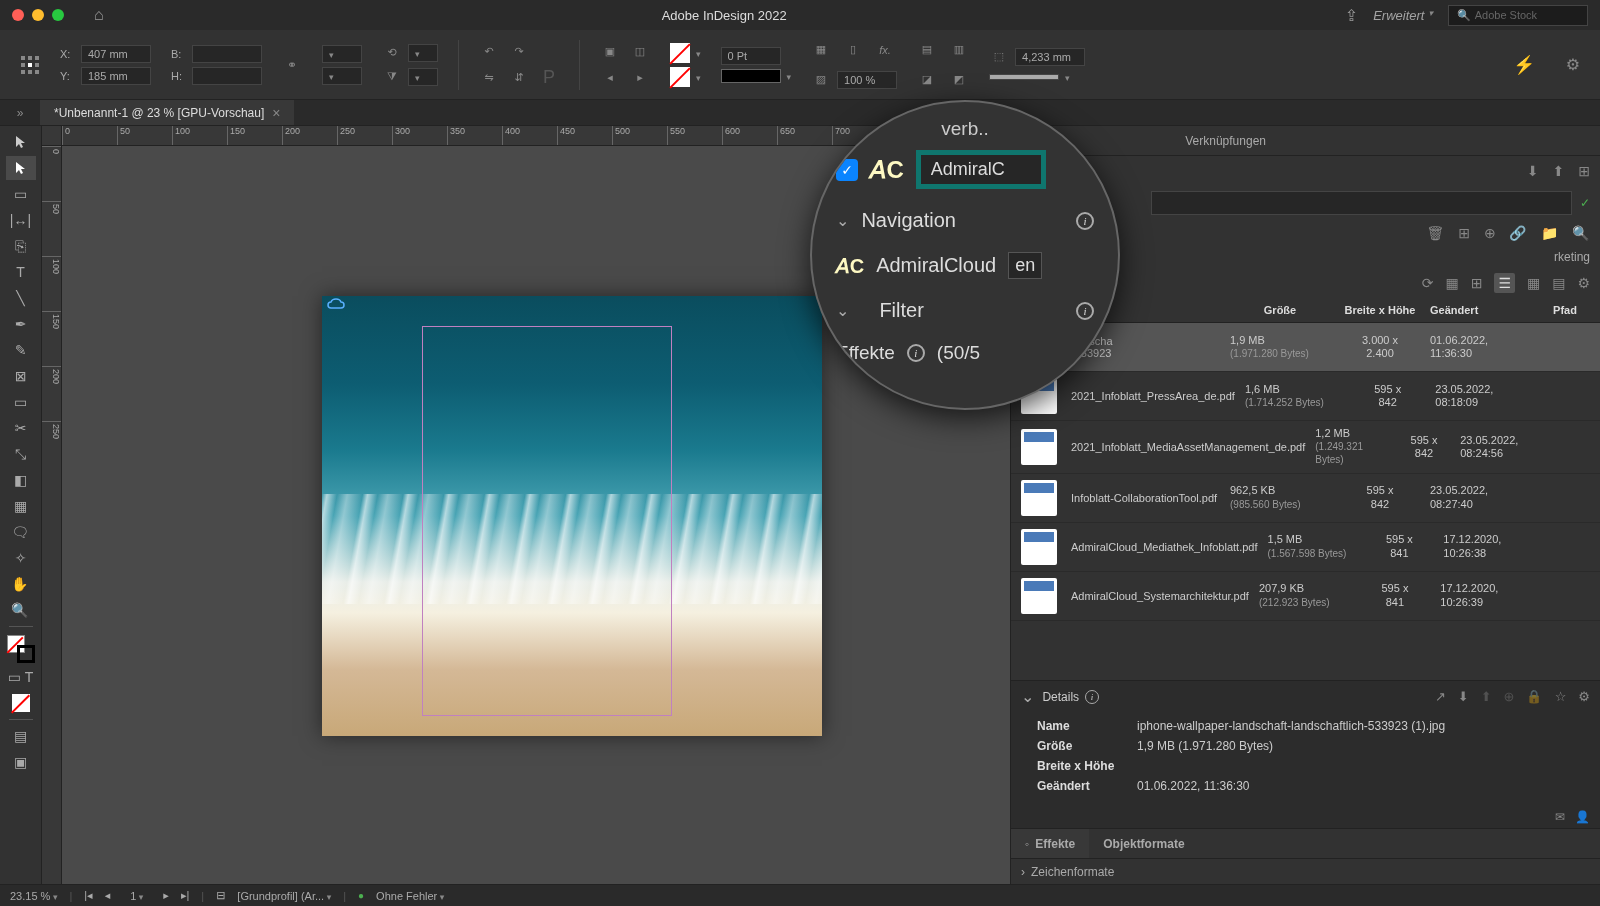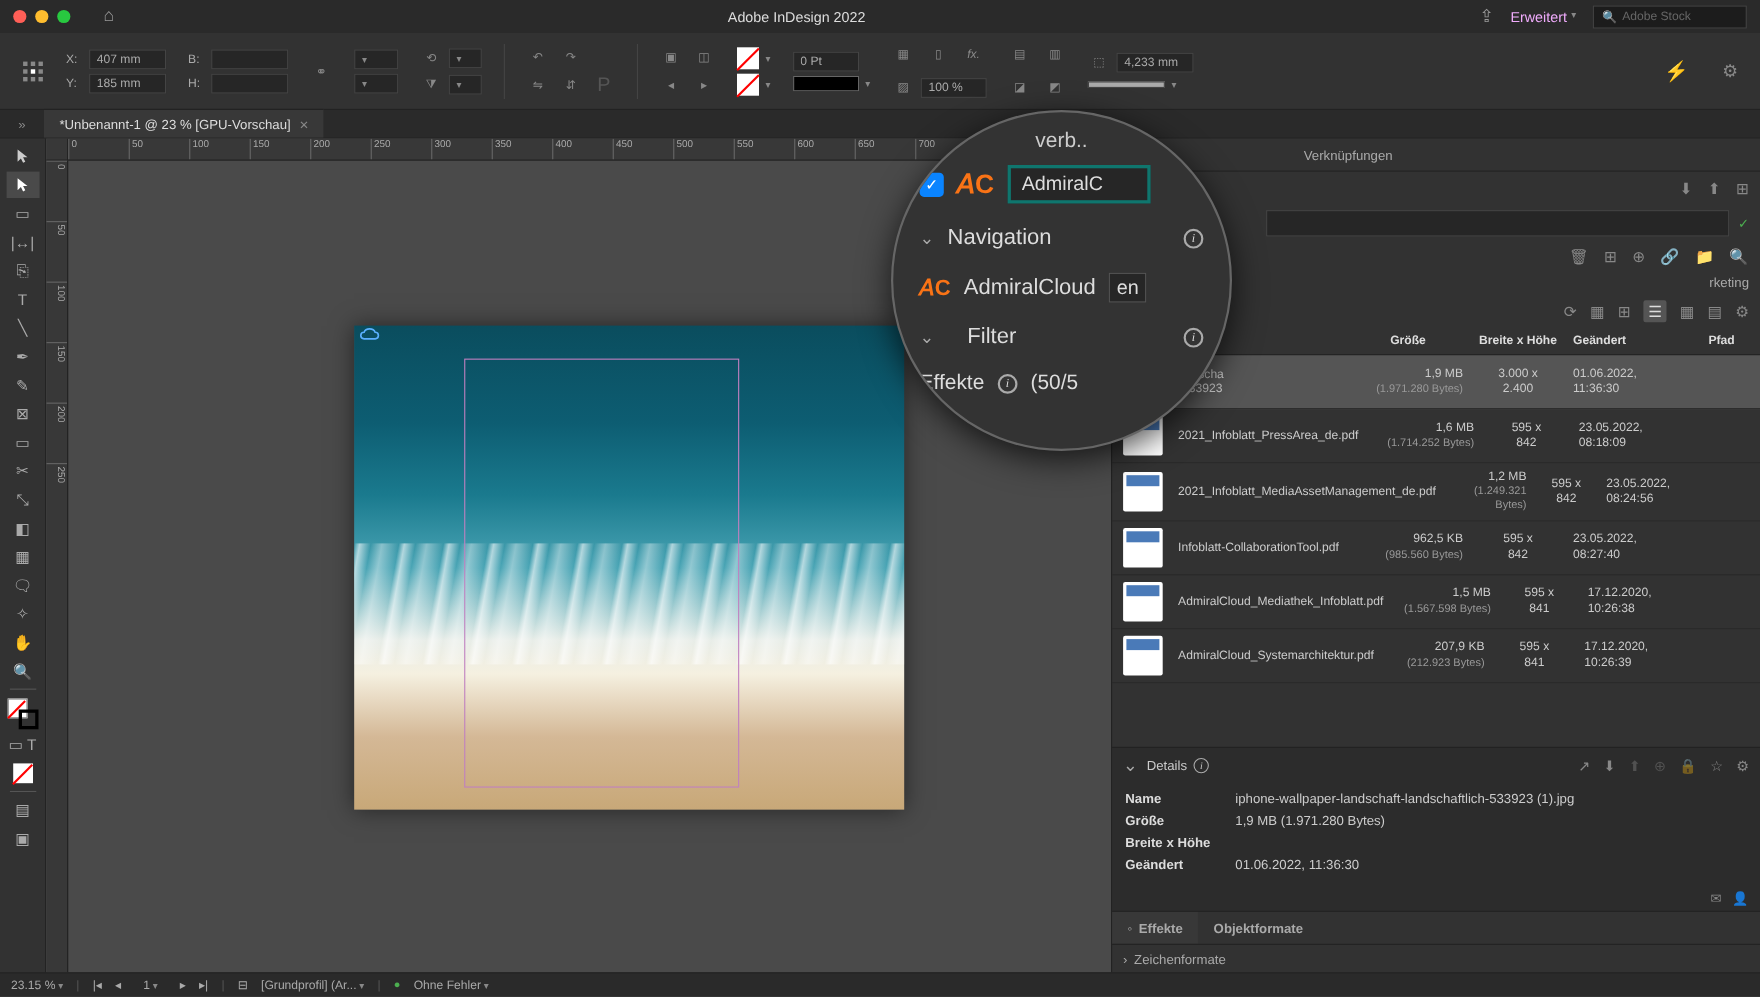--- a/index.html
+++ b/index.html
@@ -9,21 +9,21 @@
   .titlebar { height: 30px; background: #2a2a2a; display: flex; align-items: center; padding: 0 12px; }
   .traffic-lights { display: flex; gap: 8px; margin-right: 20px; }
   .light { width: 12px; height: 12px; border-radius: 50%; }
   .light.red { background: #ff5f57; }
   .light.yellow { background: #ffbd2e; }
   .light.green { background: #28c940; }
   .home-icon { color: #999; font-size: 16px; margin-left: 10px; }
   .title { flex: 1; text-align: center; color: #ddd; font-size: 13px; }
   .titlebar-right { display: flex; align-items: center; gap: 15px; }
   .share-icon { color: #999; font-size: 16px; }
-  .workspace-dropdown { color: #f0abfc; font-size: 13px; display: flex; gap: 4px; }
+  .workspace-dropdown { color: #a3a3a3; font-size: 13px; display: flex; gap: 4px; font-style: italic; }
   .stock-search { background: #1c1c1c; border: 1px solid #444; color: #666; padding: 3px 8px; width: 140px; font-size: 11px; display:flex; align-items:center; gap:4px;}
   
   
   .controlbar { height: 70px; background: #323232; border-bottom: 1px solid #222; display: flex; align-items: center; padding: 0 20px; gap: 20px; }
   .ctrl-group { display: flex; flex-direction: column; gap: 4px; font-size: 11px; color: #aaa; }
   .ctrl-row { display: flex; align-items: center; gap: 6px; }
   .ctrl-label { width: 15px; color: #aaa; }
   .ctrl-input { background: #262626; border: 1px solid #444; color: #aaa; padding: 2px 6px; width: 70px; font-size: 11px; }
   .ctrl-sep { width: 1px; height: 50px; background: #444; }
   .ctrl-icon { width: 20px; height: 20px; display: flex; align-items: center; justify-content: center; color: #888; }
@@ -89,50 +89,50 @@
   .col-date { width: 110px; text-align: left; flex-shrink: 0;}
   .col-path { width: 50px; text-align: center; flex-shrink: 0;}
   .asset-row { display: flex; padding: 6px 10px; font-size: 11px; color: #ccc; border-bottom: 1px solid #2a2a2a; align-items: center; }
   .asset-row.selected { background: #555; }
   .asset-thumb { width: 36px; height: 36px; background: #fff; border-radius: 2px; display:flex; align-items:center; justify-content:center; overflow:hidden;}
   .asset-thumb.img { background: linear-gradient(180deg, #0a5d6e 50%, #d4c8a8 100%);}
   .asset-thumb.pdf { background: #fff; position:relative;}
   .asset-thumb.pdf::before { content:''; position:absolute; top:3px; left:3px; right:3px; height:10px; background:#4a7ab8;}
   .asset-row .small { font-size: 10px; color: #999; }
   .asset-name-wrap { flex:1; padding-right:10px;}
-  .asset-size-wrap { width:100px; text-align:right; line-height:1.2;}
+  .asset-size-wrap { width:100px; text-align:left; line-height:1.2;}
   .asset-dim-wrap { width:100px; text-align:center; line-height:1.2;}
   .asset-date-wrap { width:110px; line-height:1.2;}
   
   .details-section { background: #2c2c2c; border-top: 1px solid #222; }
   .details-header { display: flex; align-items: center; padding: 6px 10px; gap: 8px; color: #ccc; }
   .details-header .label { flex: 1; display:flex; align-items:center; gap:6px;}
   .details-header .icons { display: flex; gap: 12px; color: #888; font-size:13px;}
   .details-body { padding: 4px 12px 10px 12px; font-size: 12px; }
   .detail-row { display: flex; padding: 3px 0; }
-  .detail-label { width: 100px; color: #ddd; font-weight: bold; }
+  .detail-label { width: 100px; color: #ddd; font-weight: bold; margin-left: 14px; }
   .detail-value { flex: 1; color: #ccc; }
   .details-footer { display:flex; justify-content:flex-end; padding: 4px 10px; gap:10px; color:#888;}
   
   .effects-tabs { height: 30px; display: flex; border-top: 1px solid #222; }
   .effects-tab { padding: 0 14px; display: flex; align-items: center; font-size: 12px; color: #aaa; font-weight:bold;}
   .effects-tab.active { background: #383838; }
   .zeichen-row { height: 26px; display: flex; align-items: center; padding: 0 10px; gap:6px; color: #aaa; border-top:1px solid #222;}
   
   
   .statusbar { height: 22px; background: #2a2a2a; border-top: 1px solid #222; display: flex; align-items: center; padding: 0 10px; gap: 12px; font-size: 11px; color: #aaa; position:absolute; bottom:0; left:0; right:0;}
   .status-sep { color: #555; }
   .status-ok { color: #4caf50; font-size: 10px; }
   
   
   .magnifier { position: absolute; top: 100px; left: 810px; width: 310px; height: 310px; border-radius: 50%; background: #333; border: 2px solid #666; box-shadow: 0 8px 30px rgba(0,0,0,0.7); overflow: hidden; z-index: 100; display: flex; flex-direction: column; padding: 30px 24px; font-size: 20px; color: #ddd; }
   .mag-row { display: flex; align-items: center; gap: 12px; padding: 10px 0; }
   .mag-check { width: 22px; height: 22px; background: #0a84ff; border-radius: 4px; display: flex; align-items: center; justify-content: center; color: white; font-size: 14px; }
-  .mag-ac-icon { color: #f97316; font-weight: bold; font-size: 24px;}
-  .mag-input { background: #262626; border: 3px solid #0f766e; padding: 4px 10px; color: #ddd; font-size: 18px; width: 130px;}
+  .mag-ac-icon { color: #fef9c3; font-weight: bold; font-size: 24px;}
+  .mag-input { background: #262626; border: 5px solid #0f766e; padding: 4px 10px; color: #ddd; font-size: 18px; width: 130px;}
   .mag-chevron { font-size: 16px; color: #aaa; }
   .mag-info { width: 18px; height: 18px; border: 2px solid #aaa; border-radius: 50%; display: flex; align-items: center; justify-content: center; font-size: 11px; font-style: italic; font-family: serif;}
   .mag-lang { background: #262626; border: 1px solid #555; padding: 2px 6px; font-size: 18px;}
   
   .dd-caret::after { content: ' ▾'; font-size: 9px; color: #888;}
 </style>
 </head>
 <body>
 
 <div class="titlebar">

